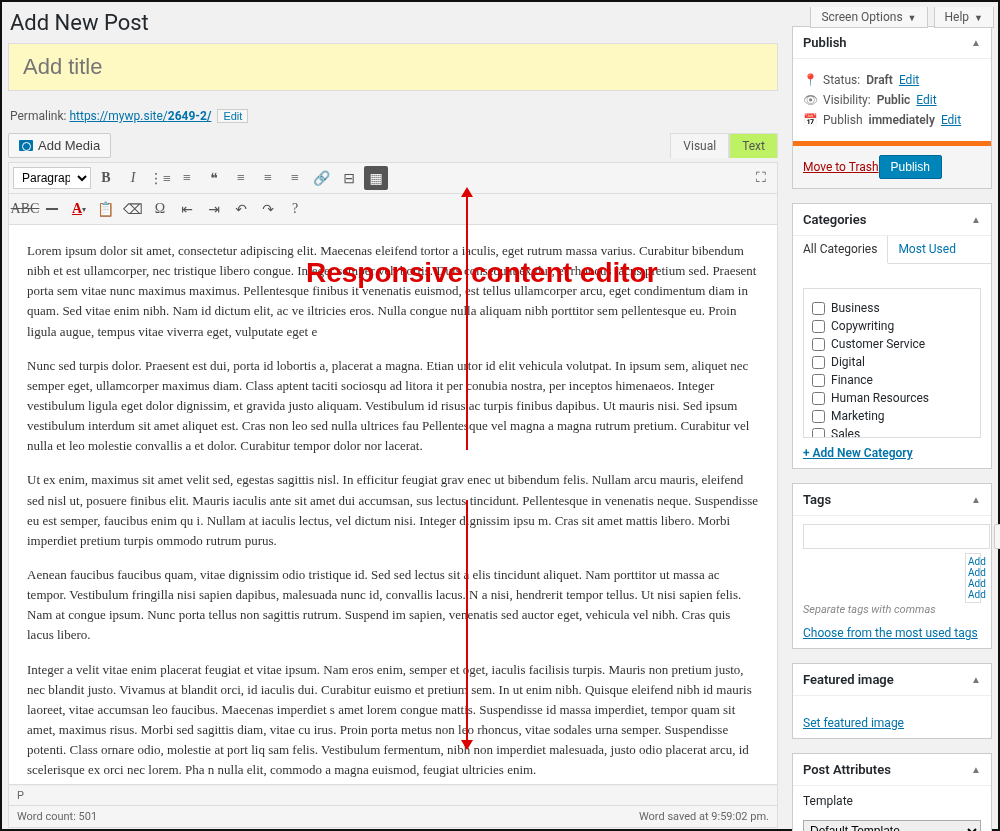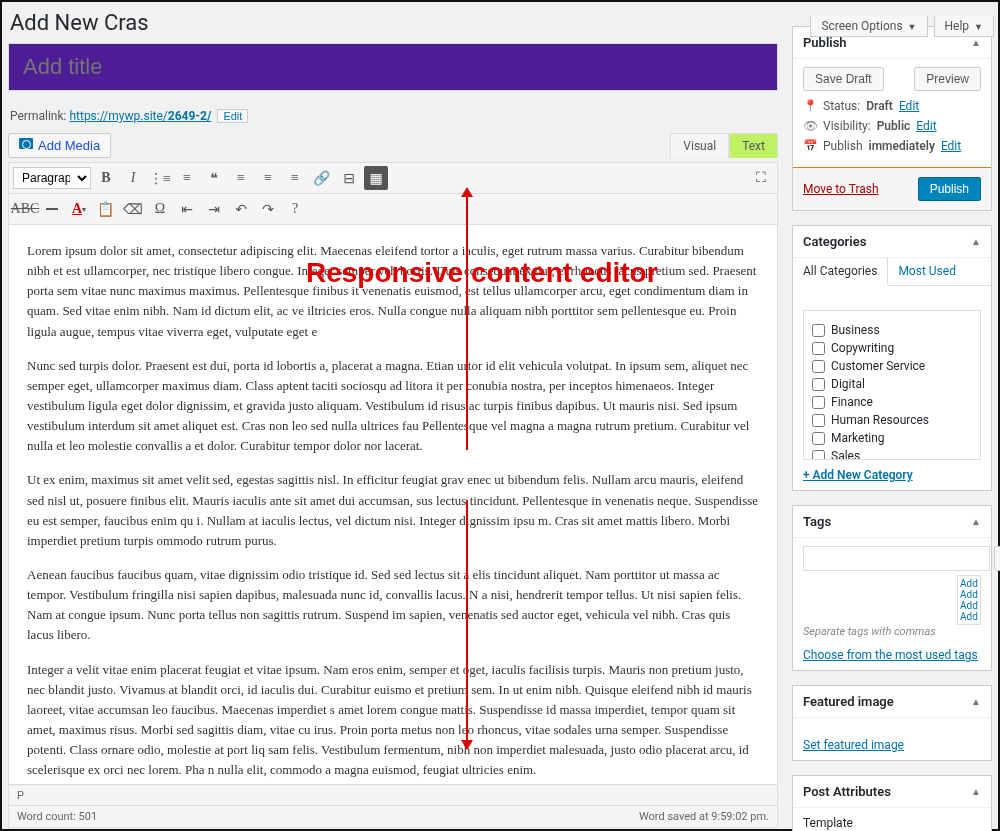--- a/index.html
+++ b/index.html
@@ -1,28 +1,28 @@
 <!DOCTYPE html>
 <html><head>
 <meta charset="utf-8">
 <style>
 * { box-sizing: border-box; margin: 0; padding: 0; }
 body { font-family: -apple-system, BlinkMacSystemFont, "Segoe UI", Roboto, sans-serif; font-size: 13px; color: #23282d; background: #f1f1f1; width: 1000px; height: 831px; overflow: hidden; position: relative; }
-.top-bar { position: absolute; top: 16px; right: 6px; display: flex; gap: 6px; text-align: center; }
+.top-bar { position: absolute; top: 7px; right: 6px; display: flex; gap: 6px; text-align: center; }
 .top-tab { background: #f7f7f7; border: 1px solid #ccc; border-top: none; padding: 3px 10px; font-size: 12px; color: #555; }
 .top-tab .caret { font-size: 9px; margin-left: 2px; }
 .container { display: flex; padding: 2px 6px 0 6px; gap: 14px; height: 100%; border: 2px solid #111; }
 .main { flex: 1; min-width: 0; }
 .side { width: 200px; flex-shrink: 0; padding-top: 22px; }
 h1.page-title { font-size: 22px; font-weight: 400; margin: 6px 0 8px 2px; }
-.title-box { width: 100%; background: #4c1d95; border: 1px solid #ddd; padding: 10px 14px; font-size: 22px; color: #888; font-weight: 400; }
+.title-box { width: 100%; background: #fef9c3; border: 1px solid #ddd; padding: 10px 14px; font-size: 22px; color: #888; font-weight: 400; }
 .permalink { font-size: 12px; color: #555; padding: 6px 2px 10px; margin-top: 12px; }
 .permalink a { color: #0073aa; text-decoration: underline; }
 .permalink .edit-btn { border: 1px solid #ccc; background: #f7f7f7; padding: 0 5px; font-size: 11px; color: #0073aa; margin-left: 3px; }
-.add-media { background: #f7f7f7; border: 1px solid #ccc; color: #1d4ed8; padding: 4px 10px; font-size: 13px; border-radius: 2px; display: inline-flex; align-items: flex-start; gap: 5px; margin-bottom: 4px; }
+.add-media { background: #f7f7f7; border: 1px solid #ccc; color: #404040; padding: 4px 10px; font-size: 13px; border-radius: 2px; display: inline-flex; align-items: center; gap: 5px; margin-bottom: 4px; }
 .add-media .cam { width: 14px; height: 11px; background: #0073aa; position: relative; border-radius: 1px; }
 .add-media .cam::before { content: ''; position: absolute; top: 2px; left: 3px; width: 7px; height: 7px; border: 1px solid #fff; border-radius: 50%; }
 .editor-tabs { float: right; display: flex; }
 .ed-tab { border: 1px solid #ddd; border-bottom: none; padding: 5px 12px; font-size: 12px; color: #555; background: #bef264; }
 .ed-tab.active { background: #f5f5f5; }
 .clear { clear: both; }
 .toolbar { background: #f5f5f5; border: 1px solid #ddd; padding: 3px 4px; display: flex; align-items: center; gap: 3px; flex-wrap: wrap; }
 .toolbar2 { border-top: none; }
 .tb-select { border: 1px solid #ccc; background: #fff; padding: 2px 4px; font-size: 12px; width: 78px; }
 .tb-btn { width: 24px; height: 24px; display: inline-flex; align-items: center; justify-content: center; font-family: serif; font-size: 14px; color: #555; cursor: pointer; }
@@ -49,47 +49,47 @@
 .panel-hd { padding: 8px 10px; font-weight: 600; font-size: 13px; display: flex; justify-content: space-between; align-items: center; border-bottom: 1px solid #eee; }
 .panel-hd .tri { font-size: 10px; color: #777; }
 .panel-bd { padding: 8px 10px; font-size: 12px; }
 .btn { background: #f7f7f7; border: 1px solid #ccc; padding: 4px 11px; font-size: 12px; color: #555; border-radius: 2px; }
 .btn-primary { background: #0085ba; border-color: #006799; color: #fff; font-weight: 500; }
 .pub-row { display: flex; justify-content: space-between; margin-bottom: 8px; }
 .meta-line { display: flex; align-items: center; gap: 6px; font-size: 12px; color: #555; margin: 6px 0; }
 .meta-line .ico { width: 14px; text-align: center; color: #888; }
 .meta-line a { color: #0073aa; text-decoration: underline; }
 .meta-line b { font-weight: 600; }
-.pub-footer { background: #f5f5f5; border-top: 1px solid #f97316; padding: 9px 10px; display: flex; justify-content: space-between; align-items: center; }
+.pub-footer { background: #f5f5f5; border-top: 5px solid #f97316; padding: 9px 10px; display: flex; justify-content: flex-start; align-items: center; }
 .trash { color: #a00; text-decoration: underline; font-size: 12px; }
 .cat-tabs { display: flex; border-bottom: 1px solid #ddd; margin: -8px -10px 24px; }
 .cat-tab { padding: 6px 10px; font-size: 12px; color: #0073aa; }
 .cat-tab.active { border-bottom: 2px solid #fff; background: #fff; color: #333; margin-bottom: -1px; border-right: 1px solid #ddd; }
 .cat-list { border: 1px solid #ddd; max-height: 150px; overflow-y: scroll; padding: 10px 8px; }
 .cat-item { display: flex; align-items: center; gap: 6px; font-size: 12px; padding: 2px 0; }
 .cat-item input { margin: 0; }
 .add-cat { color: #0073aa; text-decoration: underline; font-size: 12px; display: block; margin-top: 8px; font-weight: 600; }
 .tag-row { display: flex; gap: 4px; }
 .tag-input { flex: 1; border: 1px solid #ddd; padding: 4px; }
-.tag-btns { font-size: 10px; color: #0073aa; text-align: center; line-height: 1.1; border: 1px solid #ddd; padding: 2px; margin-top: 4px; width: 24px; float: right; }
+.tag-btns { font-size: 10px; color: #0073aa; text-align: center; line-height: 1.1; border: 1px solid #ddd; padding: 2px; margin-top: 4px; width: 16px; float: right; }
 .helper { font-size: 11px; font-style: italic; color: #888; margin-top: 20px; clear: both; }
 .link { color: #0073aa; text-decoration: underline; font-size: 12px; display: block; margin-top: 10px; }
 select.tpl { width: 100%; border: 1px solid #aaa; padding: 2px; font-size: 12px; margin-top: 12px; }
 </style>
 </head>
 <body>
 
 <div class="top-bar">
   <div class="top-tab"><span>Screen Options</span> <span class="caret">▼</span></div>
   <div class="top-tab"><span>Help</span> <span class="caret">▼</span></div>
 </div>
 
 <div class="container">
 <div class="main">
-  <h1 class="page-title">Add New Cras</h1>
+  <h1 class="page-title">Add New Post</h1>
   <input class="title-box" placeholder="Add title" style="">
   <div class="permalink">
     <span>Permalink:</span>
     <a><span>https://mywp.site/</span><b>2649-2/</b></a>
     <button class="edit-btn">Edit</button>
   </div>
 
   <button class="add-media">
         <span class="cam"></span>
         <span>Add Media</span>
@@ -156,24 +156,20 @@
 </div>
 
 <div class="side">
 
   <div class="panel">
     <div class="panel-hd">
           <span>Publish</span>
           <span class="tri">▲</span>
         </div>
     <div class="panel-bd">
-      <div class="pub-row">
-        <button class="btn">Save Draft</button>
-        <button class="btn">Preview</button>
-      </div>
       <div class="meta-line">
             <span class="ico">📍</span>
             <span>Status:</span> 
             <b>Draft</b> 
             <a>Edit</a>
           </div>
       <div class="meta-line">
             <span class="ico">👁</span>
             <span>Visibility:</span> 
             <b>Public</b> 

